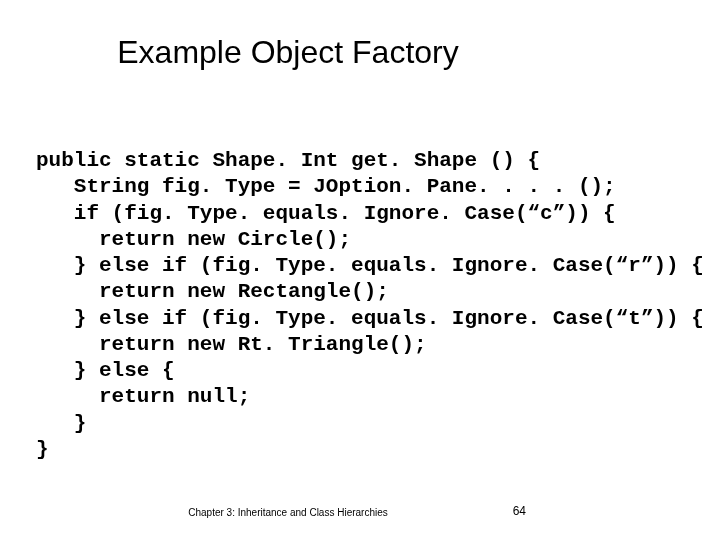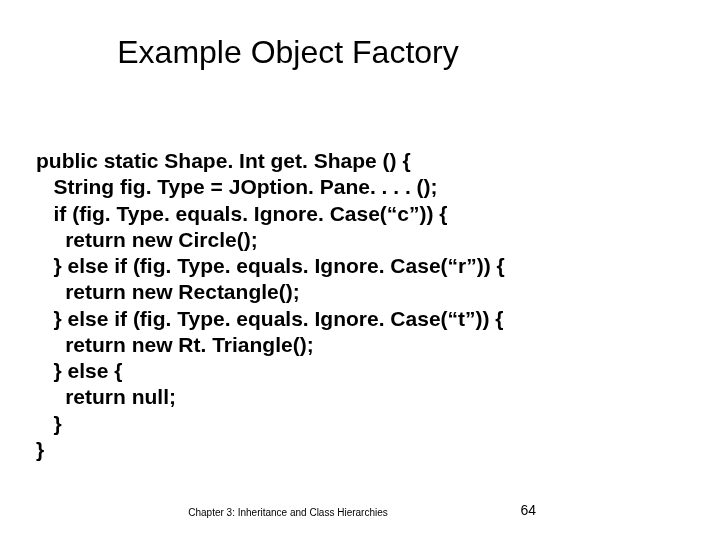--- a/index.html
+++ b/index.html
@@ -24,39 +24,39 @@
     width: 100%;
     text-align: center;
     font-size: 32px;
     font-weight: 400;
   }
   .code {
     position: absolute;
     top: 148px;
     left: 36px;
     right: 36px;
-    font-family: Liberation Sans, sans-serif;
+    font-family: Liberation Mono, monospace;
     font-size: 21px;
     line-height: 1.25;
     white-space: pre;
     font-weight: bold;
   }
   .footer-center {
     position: absolute;
     bottom: 22px;
     left: 0;
     width: 100%;
     text-align: center;
     font-size: 10px;
   }
   .footer-right {
     position: absolute;
     bottom: 22px;
-    right: 40px;
-    font-size: 14px;
+    right: 50px;
+    font-size: 12px;
   }
 </style>
 </head>
 <body>
 
 <div class="slide">
 
   <div class="title">Example Object Factory</div>
 
   <div class="code"><span>public static Shape. Int get. Shape () {</span>

